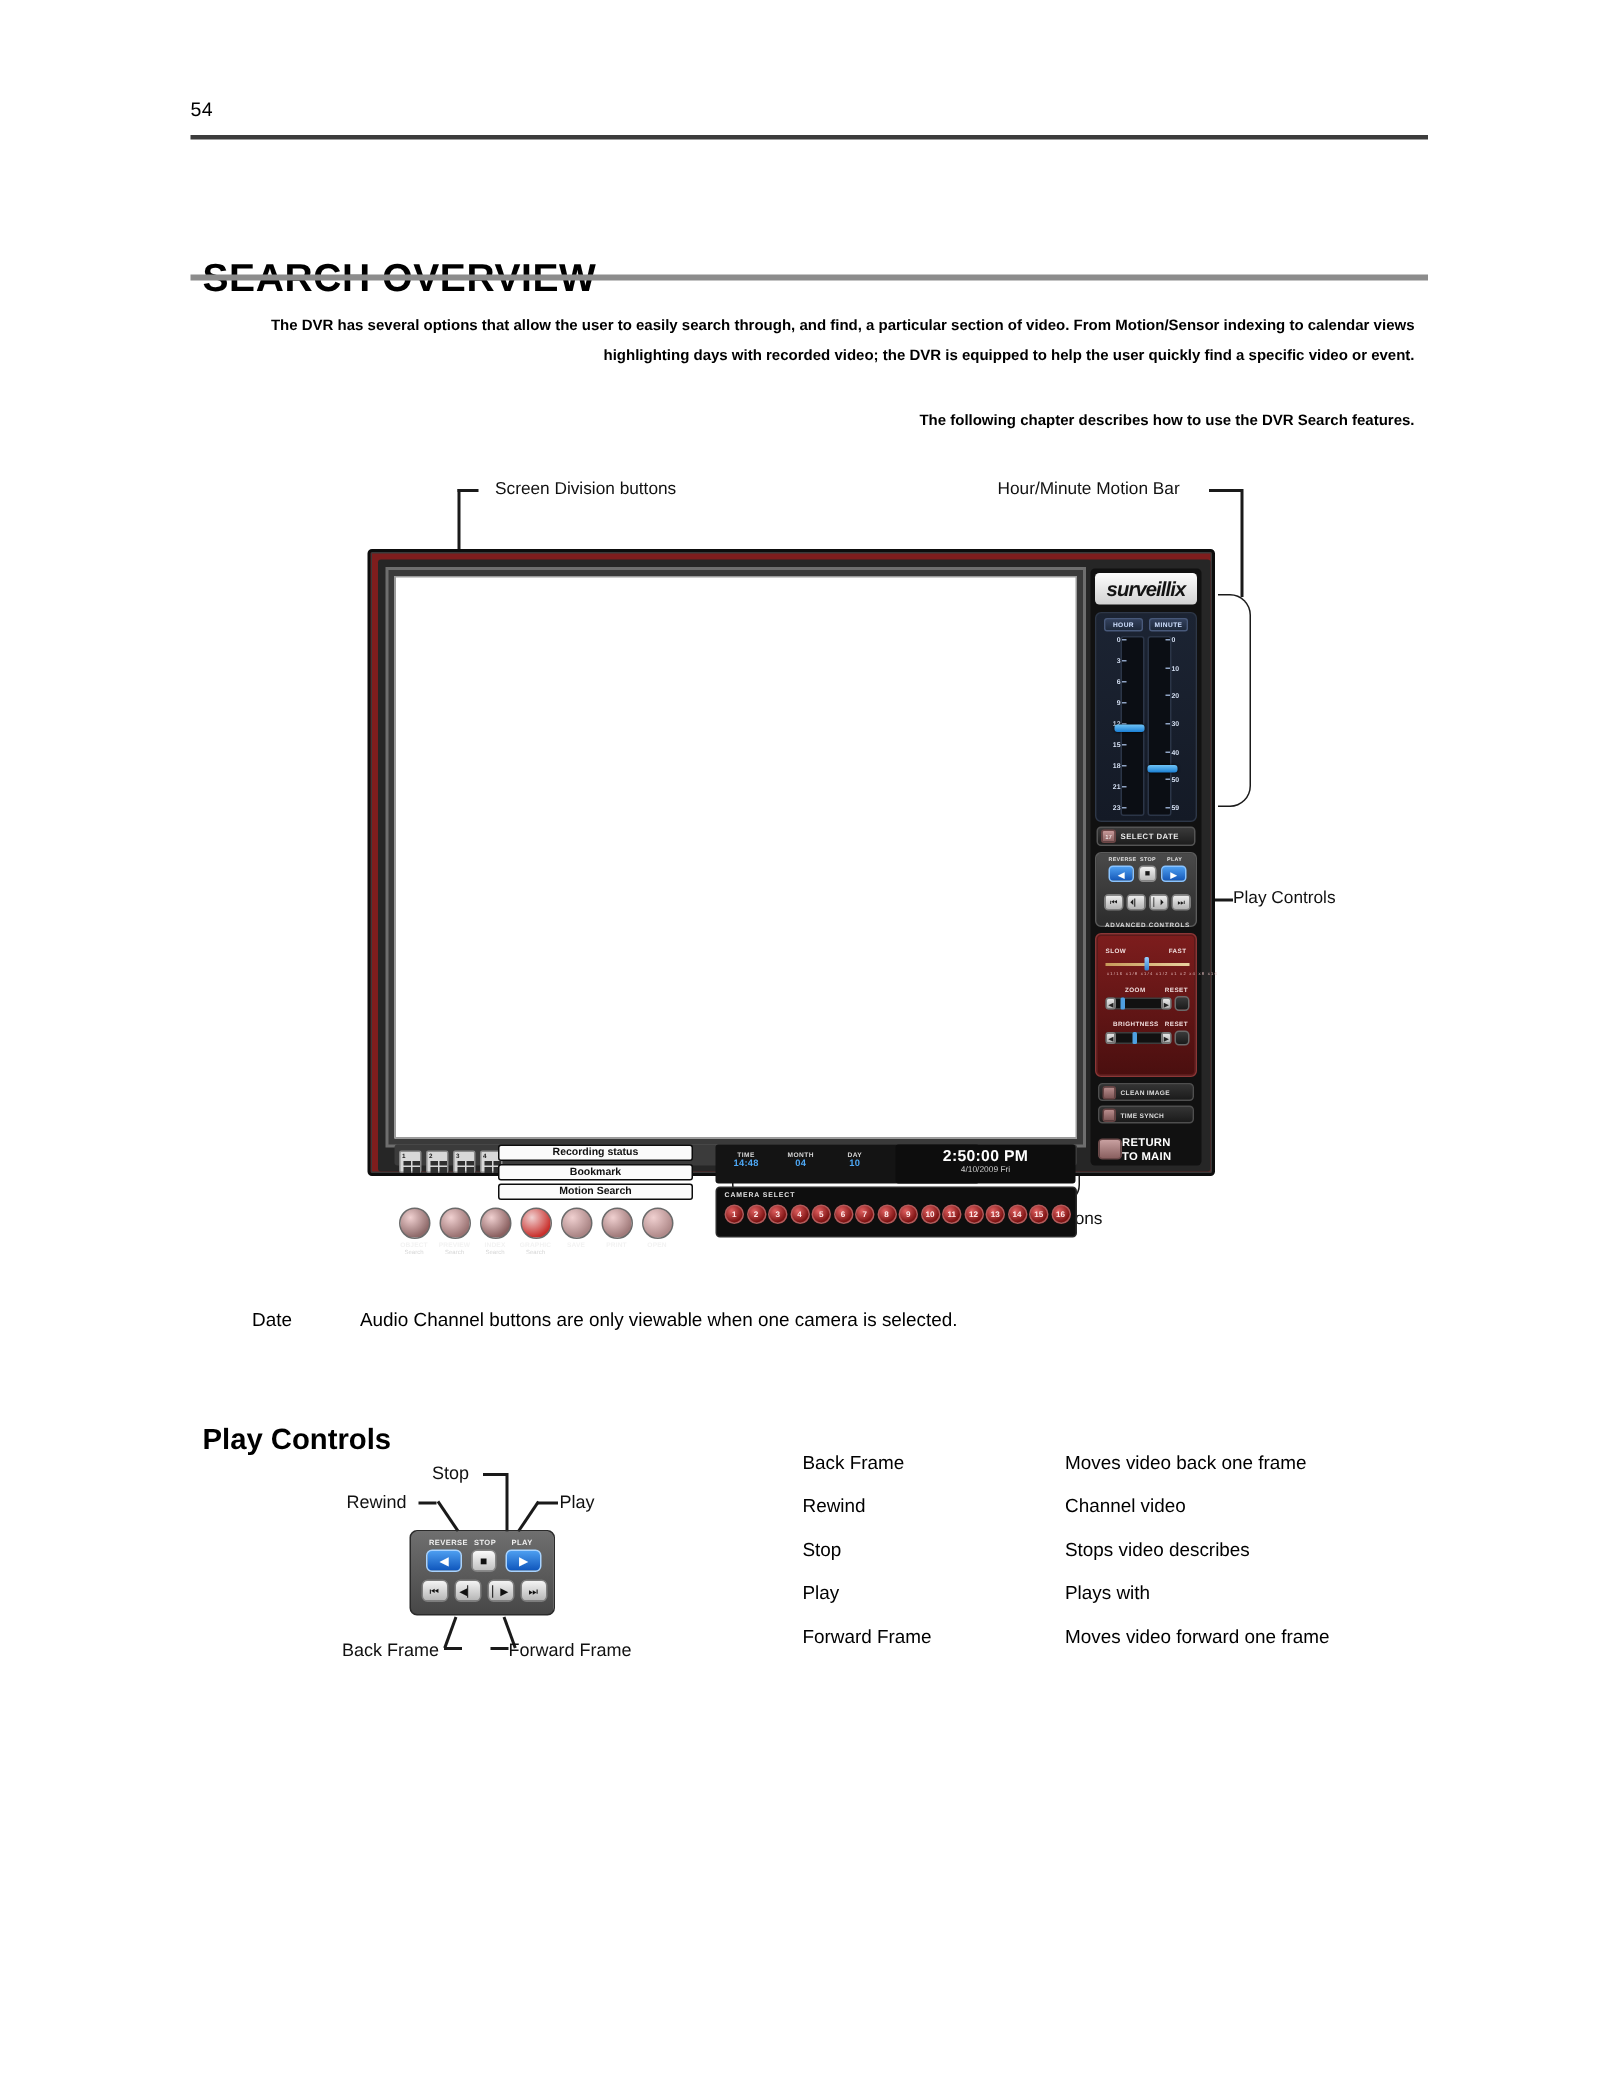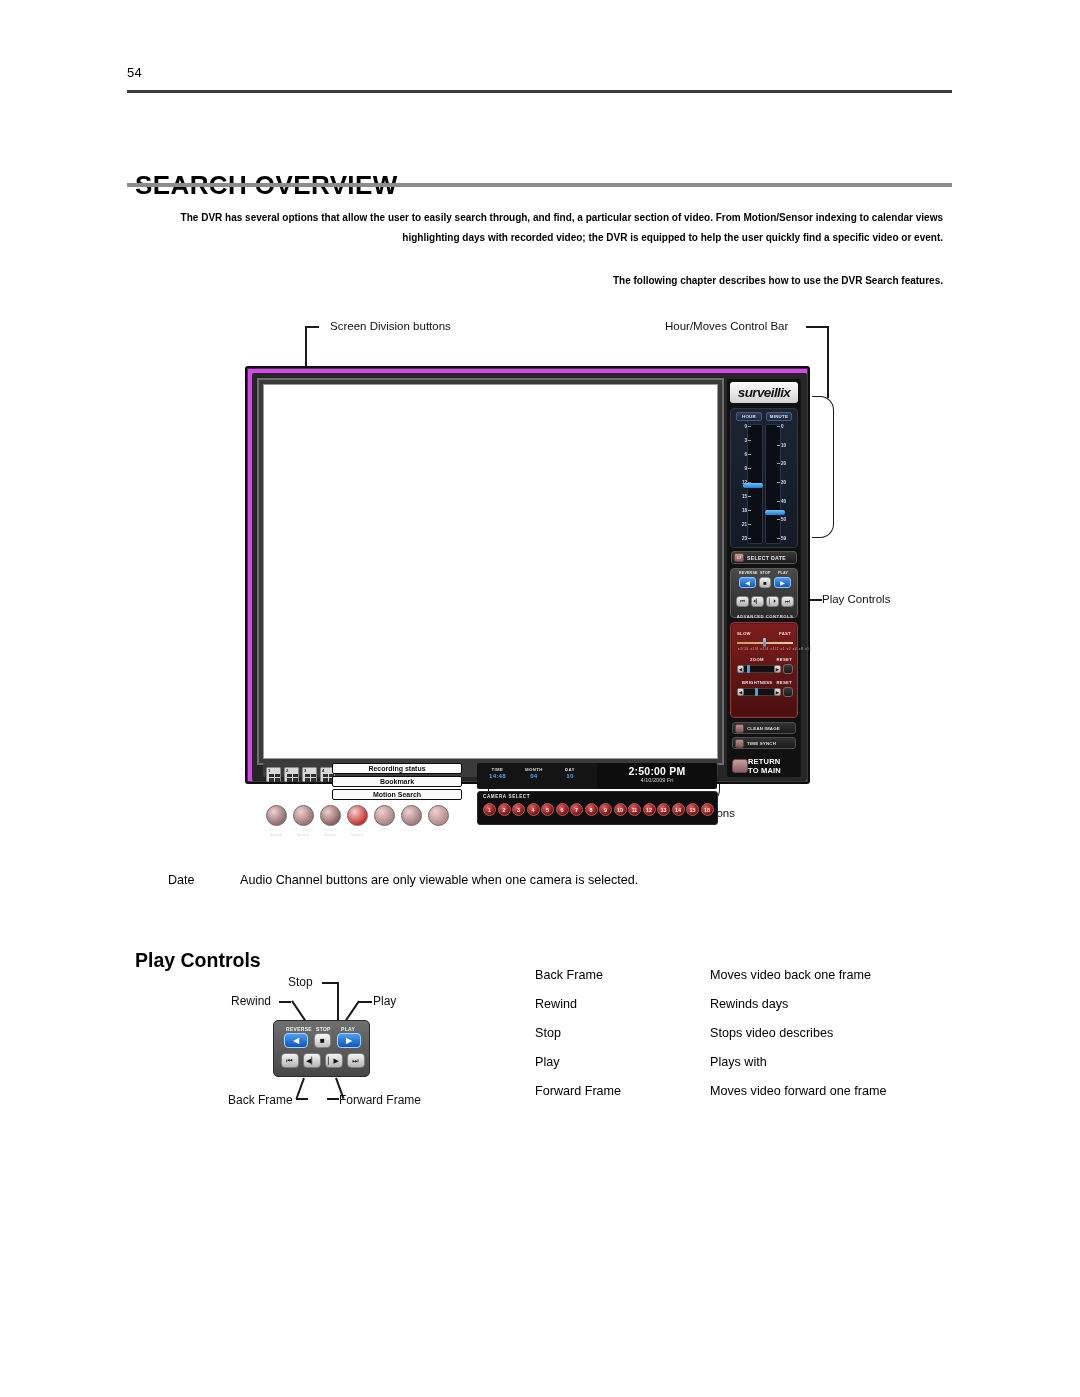--- a/index.html
+++ b/index.html
@@ -61,21 +61,21 @@
   .lead { position:absolute; background:#1a1a1a; }
   .lead-h { height:1.6px; }
   .lead-v { width:1.6px; }
   .brace {
     position:absolute; border:1.8px solid #1a1a1a; background:transparent;
   }
 
   
   #dvr {
     position:absolute; left:245px; top:366px; width:565px; height:418px;
-    background:#d946ef;
+    background:#7f1d1d;
     border:2px solid #0d0d0d;
     border-radius:3px;
     box-shadow:inset 0 0 0 1px #3a3a3a;
   }
   #dvr-inner {
     position:absolute; left:5px; top:5px; width:555px; height:408px;
     background:#262626; border-radius:2px;
   }
 
   
@@ -394,21 +394,21 @@
 <p class="body-par" id="par1">The DVR has several options that allow the user to easily search through, and find, a particular section of video. From Motion/Sensor indexing to calendar views highlighting days with recorded video; the DVR is equipped to help the user quickly find a specific video or event.</p>
 <p class="body-par" id="par2">The following chapter describes how to use the DVR Search features.</p>
 
 <div id="diagram">
 
   <div class="callout-label" style="left:330px; top:320px;">Screen Division buttons</div>
   <div class="lead lead-h" style="left:305px; top:326px; width:14px;"></div>
   <div class="lead lead-v" style="left:305px; top:326px; height:405px;"></div>
   <div class="brace" style="left:264px; top:702px; width:145px; height:22px; border-top:none; border-radius:0 0 12px 12px;"></div>
 
-  <div class="callout-label" style="left:665px; top:320px;">Hour/Moves Control Bar</div>
+  <div class="callout-label" style="left:665px; top:320px;">Hour/Minute Motion Bar</div>
   <div class="lead lead-h" style="left:806px; top:326px; width:22px;"></div>
   <div class="lead lead-v" style="left:827px; top:326px; height:72px;"></div>
   <div class="brace" style="left:812px; top:396px; width:22px; height:142px; border-left:none; border-radius:0 14px 14px 0;"></div>
 
   <div class="callout-label" style="left:611px; top:551px;">Calendar button</div>
   <div class="lead lead-h" style="left:699px; top:557px; width:47px;"></div>
 
   <div class="callout-label" style="left:822px; top:593px;">Play Controls</div>
   <div class="lead lead-h" style="left:808px; top:599px; width:14px;"></div>
   <div class="lead" style="left:796px; top:586px; width:1.6px; height:18px; transform:rotate(-35deg); transform-origin:top;"></div>
@@ -715,21 +715,21 @@
 <div class="lead lead-h" style="left:327px; top:1098px; width:12px;"></div>
 <div class="fig-label" style="left:339px; top:1093px;">Forward Frame</div>
 
 <div id="desc-table">
     <div class="row">
       <div class="c1">Back Frame</div>
       <div class="c2">Moves video back one frame</div>
     </div>
     <div class="row">
       <div class="c1">Rewind</div>
-      <div class="c2">Rewinds days</div>
+      <div class="c2">Channel video</div>
     </div>
     <div class="row">
       <div class="c1">Stop</div>
       <div class="c2">Stops video describes</div>
     </div>
     <div class="row">
       <div class="c1">Play</div>
       <div class="c2">Plays with</div>
     </div>
     <div class="row">

